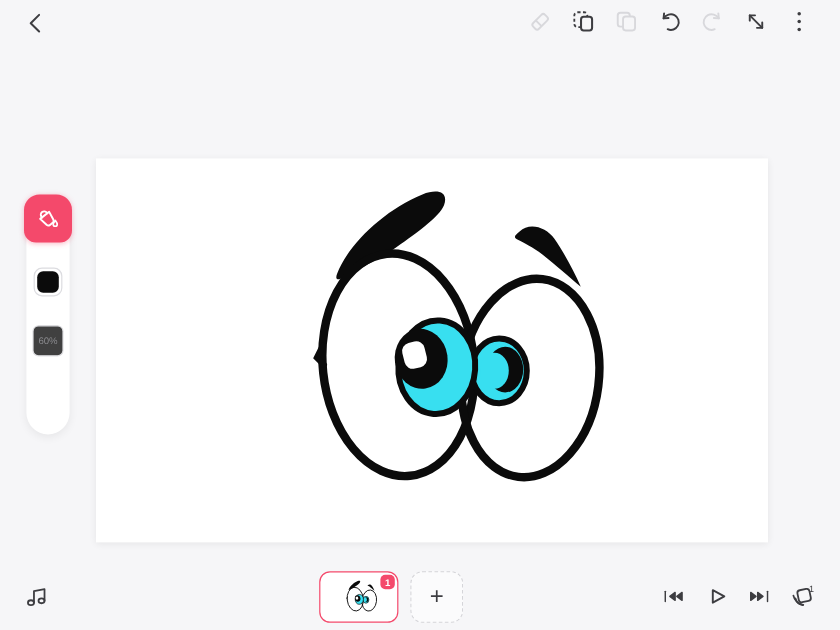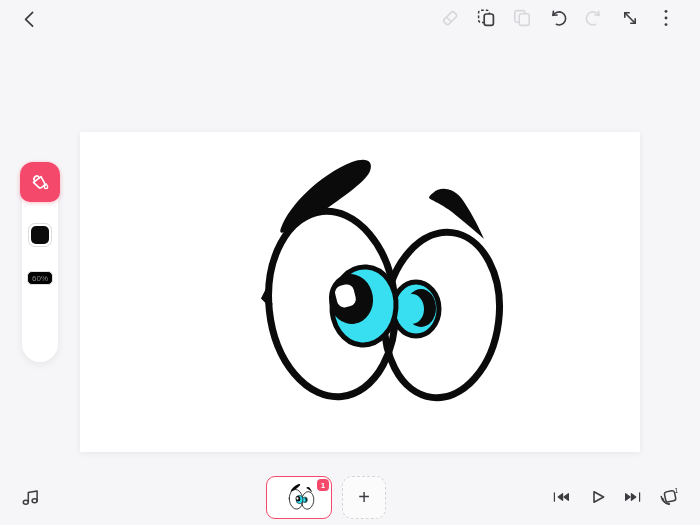--- a/index.html
+++ b/index.html
@@ -55,23 +55,23 @@
     background:#fff;
     display:flex; align-items:center; justify-content:center;
     cursor:pointer;
   }
   .swatch-inner {
     width:18px; height:18px; border-radius:5px;
     background:#0b0b0b;
   }
   .opacity-badge {
     position:absolute; left:27px; top:271px;
-    width:26px; height:14px;
+    width:26px; height:26px;
     border:1px solid #e0e0e3; border-radius:5px;
-    background:#000000;
+    background:#404040;
     display:flex; align-items:center; justify-content:center;
     font-size:8px; color:#8a8a8e; letter-spacing:0;
     cursor:pointer;
   }
 
   
   .music-btn { position:absolute; left:17px; top:484px; width:26px; height:26px;
     display:flex; align-items:center; justify-content:center; cursor:pointer; }
   .frame-thumb {
     position:absolute; left:266px; top:476px;

